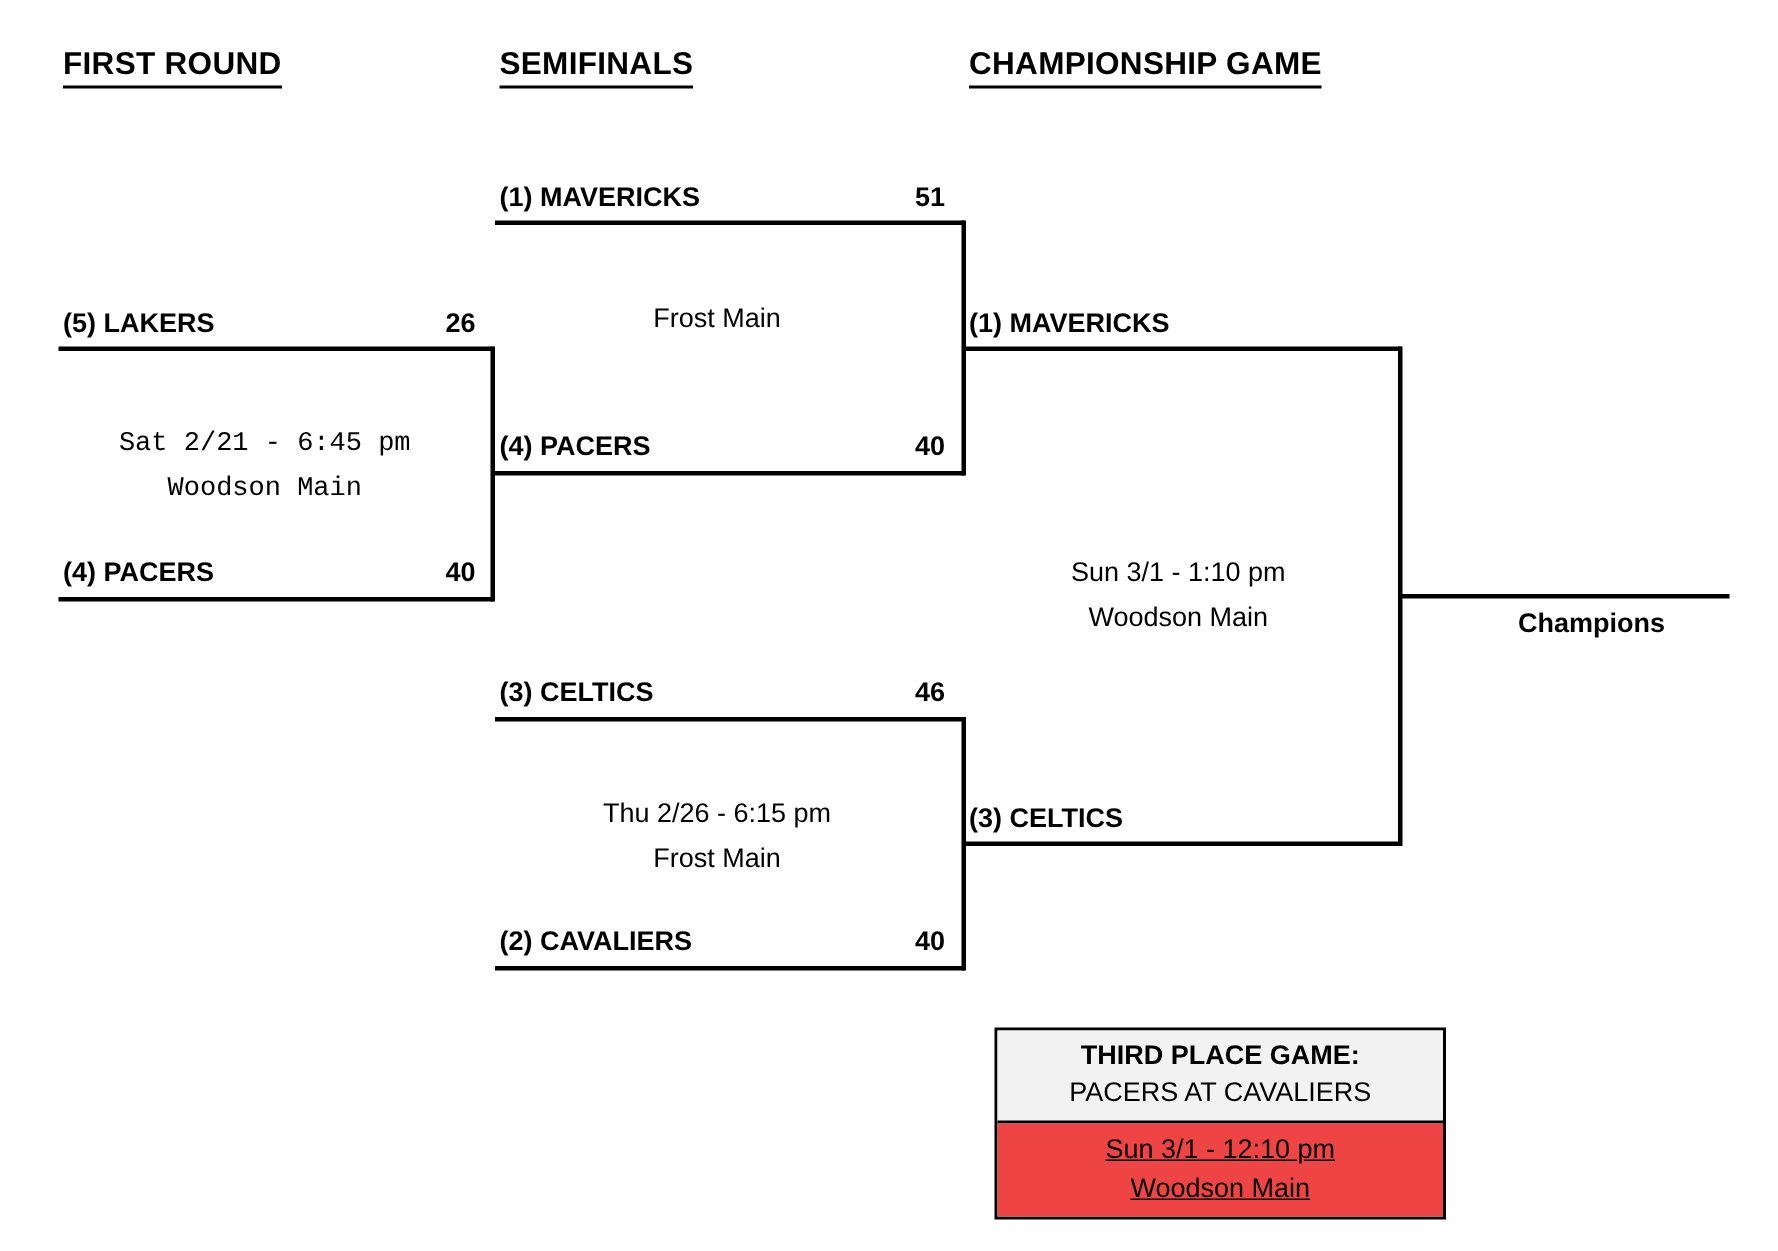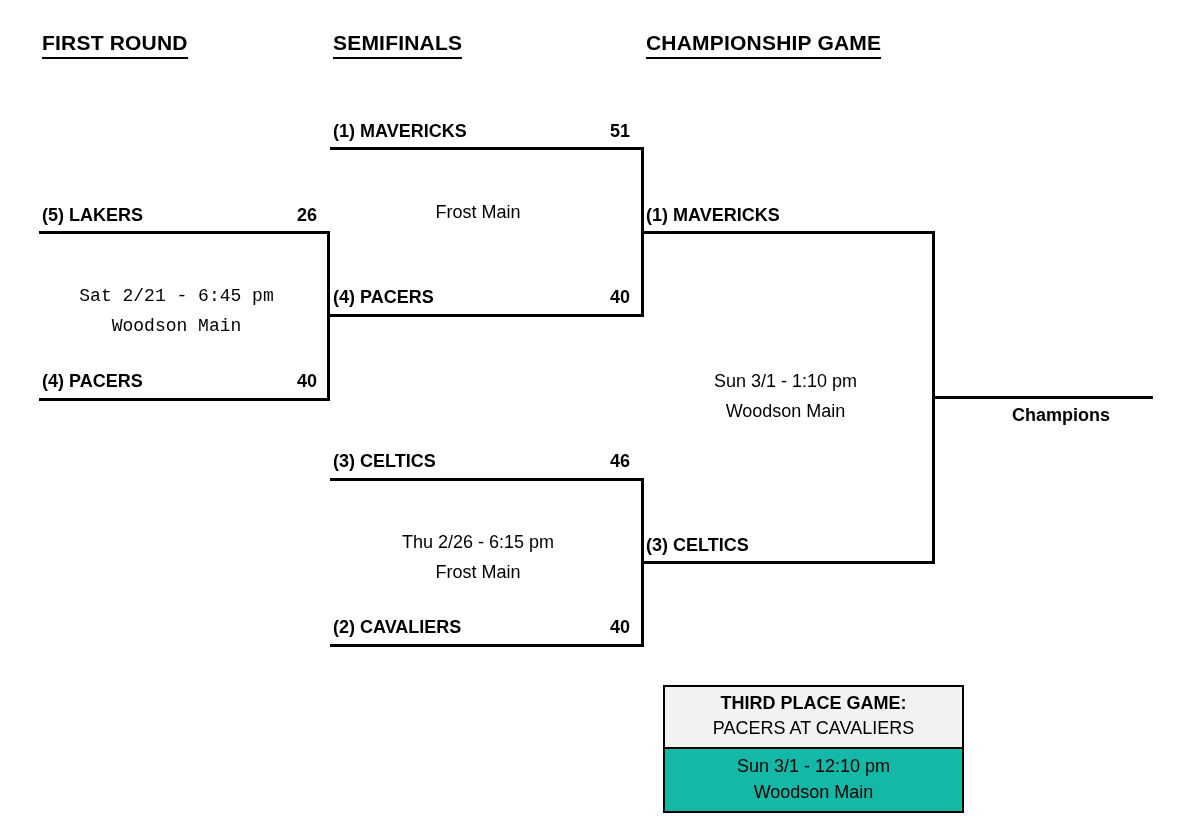--- a/index.html
+++ b/index.html
@@ -88,21 +88,22 @@
     line-height: 25px;
   }
   .tp-matchup {
     font-size: 18px;
     font-weight: 400;
     line-height: 25px;
   }
   .tp-body-cell {
     padding: 4px 0 6px 0;
     text-align: center;
-    background: #14b8a6;
+    background: #ef4444;
+    text-decoration: underline;
   }
   .tp-line {
     font-size: 18px;
     font-weight: 400;
     line-height: 26px;
   }
 
   #champions-label {
     position: absolute;
     left: 990px;

